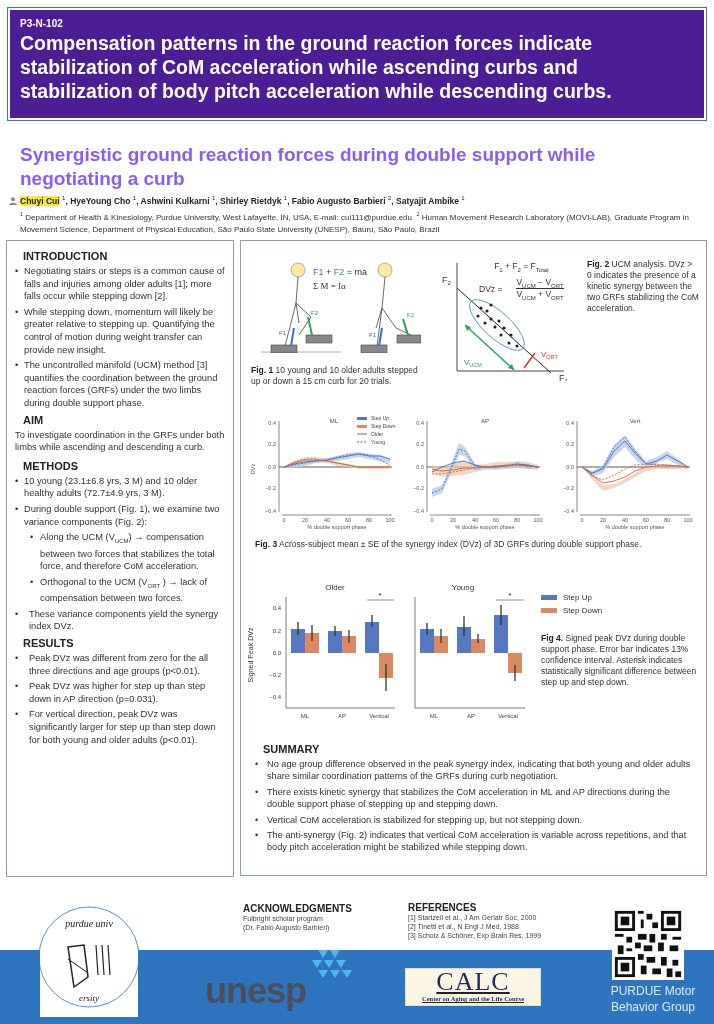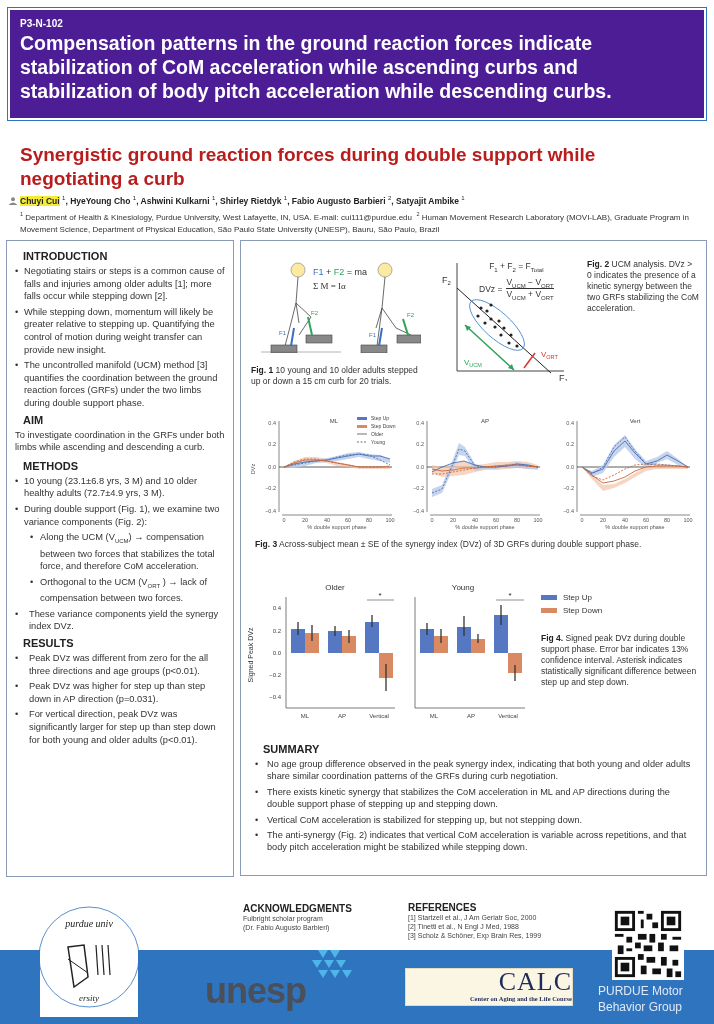--- a/index.html
+++ b/index.html
@@ -4,21 +4,21 @@
 <style>
   * { box-sizing: border-box; margin: 0; padding: 0; }
   html, body { width: 714px; height: 1024px; background: #ffffff; overflow: hidden; }
   body { font-family: "Liberation Sans", sans-serif; color: #222; position: relative; }
 
   .banner { position: absolute; left: 8px; top: 8px; width: 698px; height: 112px;
     background: #4c1d95; border: 2px solid #ffffff; outline: 1px solid #2f74bf; color: #fff; padding: 8px 10px; }
   .banner .code { font-size: 10px; font-weight: bold; }
   .banner .title { font-size: 19.5px; font-weight: bold; line-height: 24px; margin-top: 2px; }
 
-  .sub-title { position: absolute; left: 20px; top: 143px; width: 660px; font-size: 19px; font-weight: bold; line-height: 24px; color: #b91c1c; }
+  .sub-title { position: absolute; left: 20px; top: 143px; width: 660px; font-size: 19px; font-weight: bold; line-height: 24px; color: #8b5cf6; }
   .authors { position: absolute; left: 8px; top: 195px; font-size: 8.5px; font-weight: bold; color: #222; white-space: nowrap; }
   .authors .hl { background: #f4ea3a; }
   .authors sup { font-size: 6px; font-weight: normal; }
   .person-icon { display: inline-block; width: 10px; height: 8px; vertical-align: -1px; margin-right: 2px; }
   .affil { position: absolute; left: 20px; top: 208px; width: 680px; font-size: 8px; line-height: 12px; color: #333; }
   .affil sup { font-size: 5.5px; }
 
   .panel { position: absolute; border: 1px solid #8a9bb8; background: #fff; }
   .left-panel { left: 6px; top: 240px; width: 228px; height: 637px; padding: 5px 8px; }
   .right-panel { left: 240px; top: 240px; width: 467px; height: 636px; }
@@ -38,23 +38,23 @@
 
   .sum-list li { font-size: 9.2px; line-height: 12.4px; padding-left: 12px; margin-bottom: 3px; }
 
   .footer-band { position: absolute; left: 0; top: 950px; width: 714px; height: 74px; background: #2f74bf; }
   .ack { position: absolute; left: 243px; top: 903px; }
   .ack .h { font-size: 10px; font-weight: bold; color: #222; }
   .ack .t { font-size: 7px; line-height: 9px; color: #444; }
   .refs { position: absolute; left: 408px; top: 902px; }
   .refs .h { font-size: 10px; font-weight: bold; color: #222; }
   .refs .t { font-size: 7px; line-height: 9px; color: #444; }
-  .mbg { position: absolute; left: 598px; top: 983px; font-size: 12px; line-height: 16px; color: #dfe9f7; text-align: left; width: 110px; }
+  .mbg { position: absolute; left: 598px; top: 983px; font-size: 12px; line-height: 16px; color: #dfe9f7; text-align: center; width: 110px; }
   .qr { position: absolute; left: 612px; top: 908px; width: 72px; height: 72px; background: #fff; }
-  .calc { position: absolute; left: 405px; top: 968px; width: 168px; height: 38px; background: #fbf6e4; border: 1px solid #e4dcc0; text-align: right; }
+  .calc { position: absolute; left: 405px; top: 968px; width: 136px; height: 38px; background: #fbf6e4; border: 1px solid #e4dcc0; text-align: center; text-decoration: underline; }
   .calc .big { font-family: "Liberation Serif", serif; font-size: 26px; line-height: 26px; color: #1f2b5a; letter-spacing: 1px; }
   .calc .small { font-family: "Liberation Serif", serif; font-size: 6.5px; font-weight: bold; color: #1f2b5a; }
   .unesp { position: absolute; left: 205px; top: 970px; font-size: 36px; font-weight: bold; color: #4a4f5a; letter-spacing: -1px; }
   .purdue-logo { position: absolute; left: 38px; top: 897px; width: 102px; height: 120px; }
 </style>
 </head>
 <body>
 
 <div class="banner">
   <div class="code">P3-N-102</div>
@@ -160,21 +160,21 @@
       <polygon points="85,117 79,115 83,111" fill="#2fa35a"></polygon>
       <line x1="95" y1="115" x2="106" y2="100" stroke="#e0302a" stroke-width="1.5"></line>
       <text x="35" y="112" font-size="8" fill="#2fa35a">V<tspan font-size="5.5" dy="2">UCM</tspan></text>
       <text x="112" y="104" font-size="8" fill="#e0302a">V<tspan font-size="5.5" dy="2">ORT</tspan></text>
       <text x="13" y="30" font-size="9" fill="#333">F<tspan font-size="6" dy="2">2</tspan></text>
       <text x="130" y="128" font-size="9" fill="#333">F<tspan font-size="6" dy="2">1</tspan></text>
     </svg>
     <div style="position:absolute; left:50px; top:8px; font-size:8.5px; color:#333; text-align:center;">
       <div>F<sub>1</sub> + F<sub>2</sub> = F<sub>Total</sub></div>
       <div style="margin-top:4px; display:flex; align-items:center;">
-        <span style="margin-right:4px;">DVz =</span>
+        <span style="margin-right:14px;">DVz =</span>
         <span style="display:inline-block; text-align:center;">
           <span style="display:block; border-bottom:1px solid #333;">V<sub>UCM</sub> − V<sub>ORT</sub></span>
           <span style="display:block;">V<sub>UCM</sub> + V<sub>ORT</sub></span>
         </span>
       </div>
     </div>
   </div>
   <div class="caption" style="position:absolute; left:346px; top:18px; width:112px;"><b>Fig. 2</b><span> UCM analysis. DVz &gt; 0 indicates the presence of a kinetic synergy between the two GRFs stabilizing the CoM acceleration.</span></div>
 
   <svg style="position:absolute; left:8px; top:168px;" width="456" height="122" viewBox="0 0 456 122">

